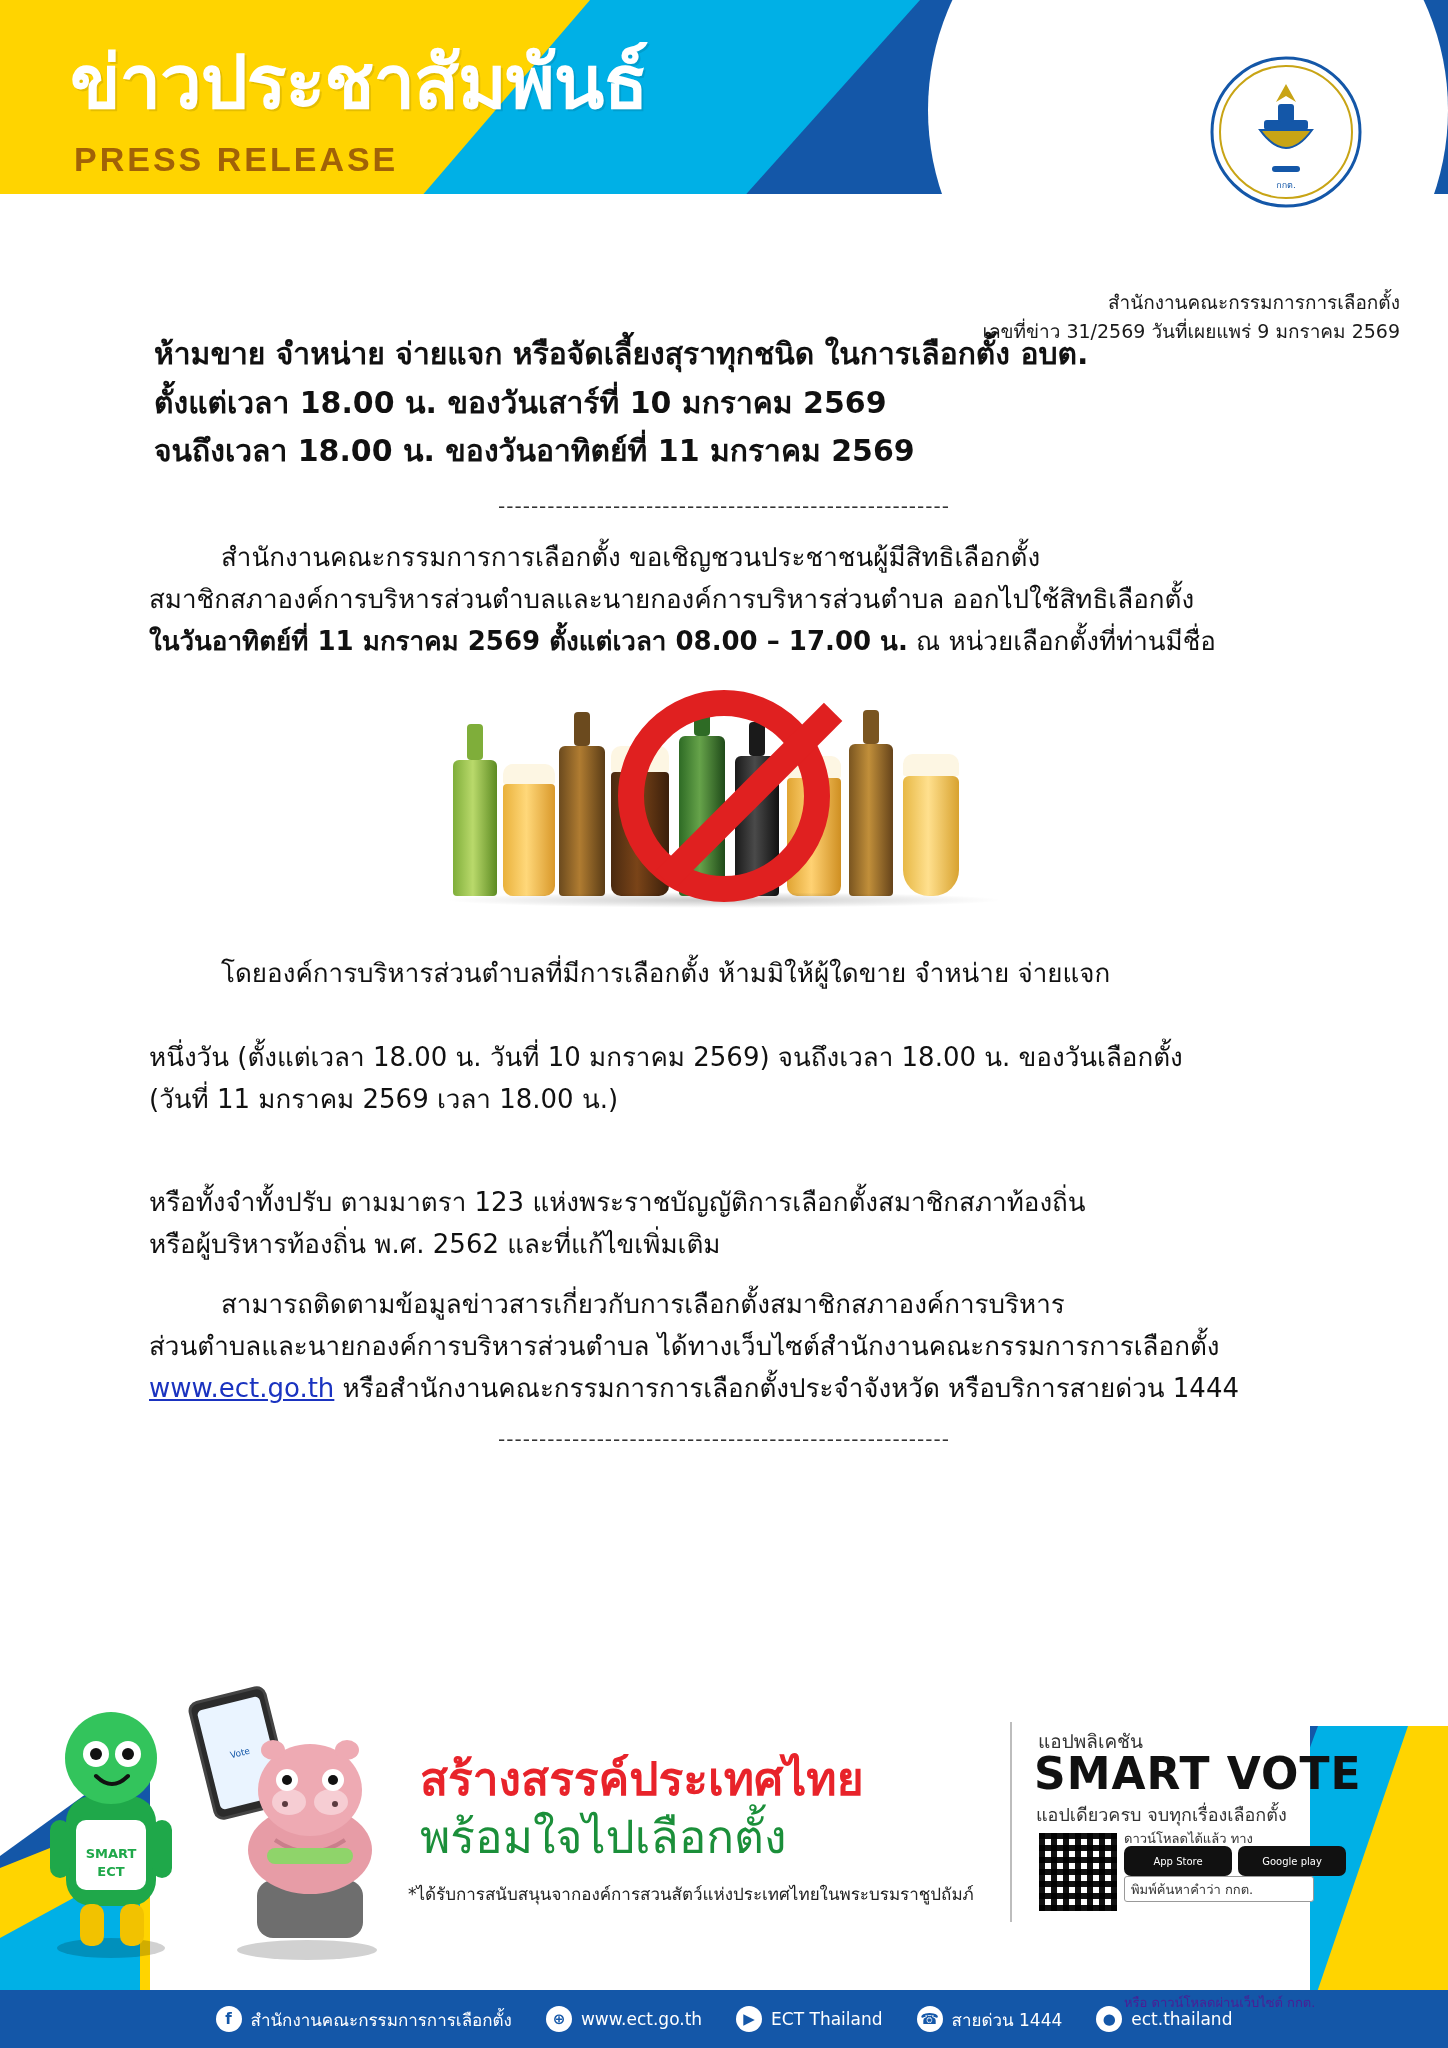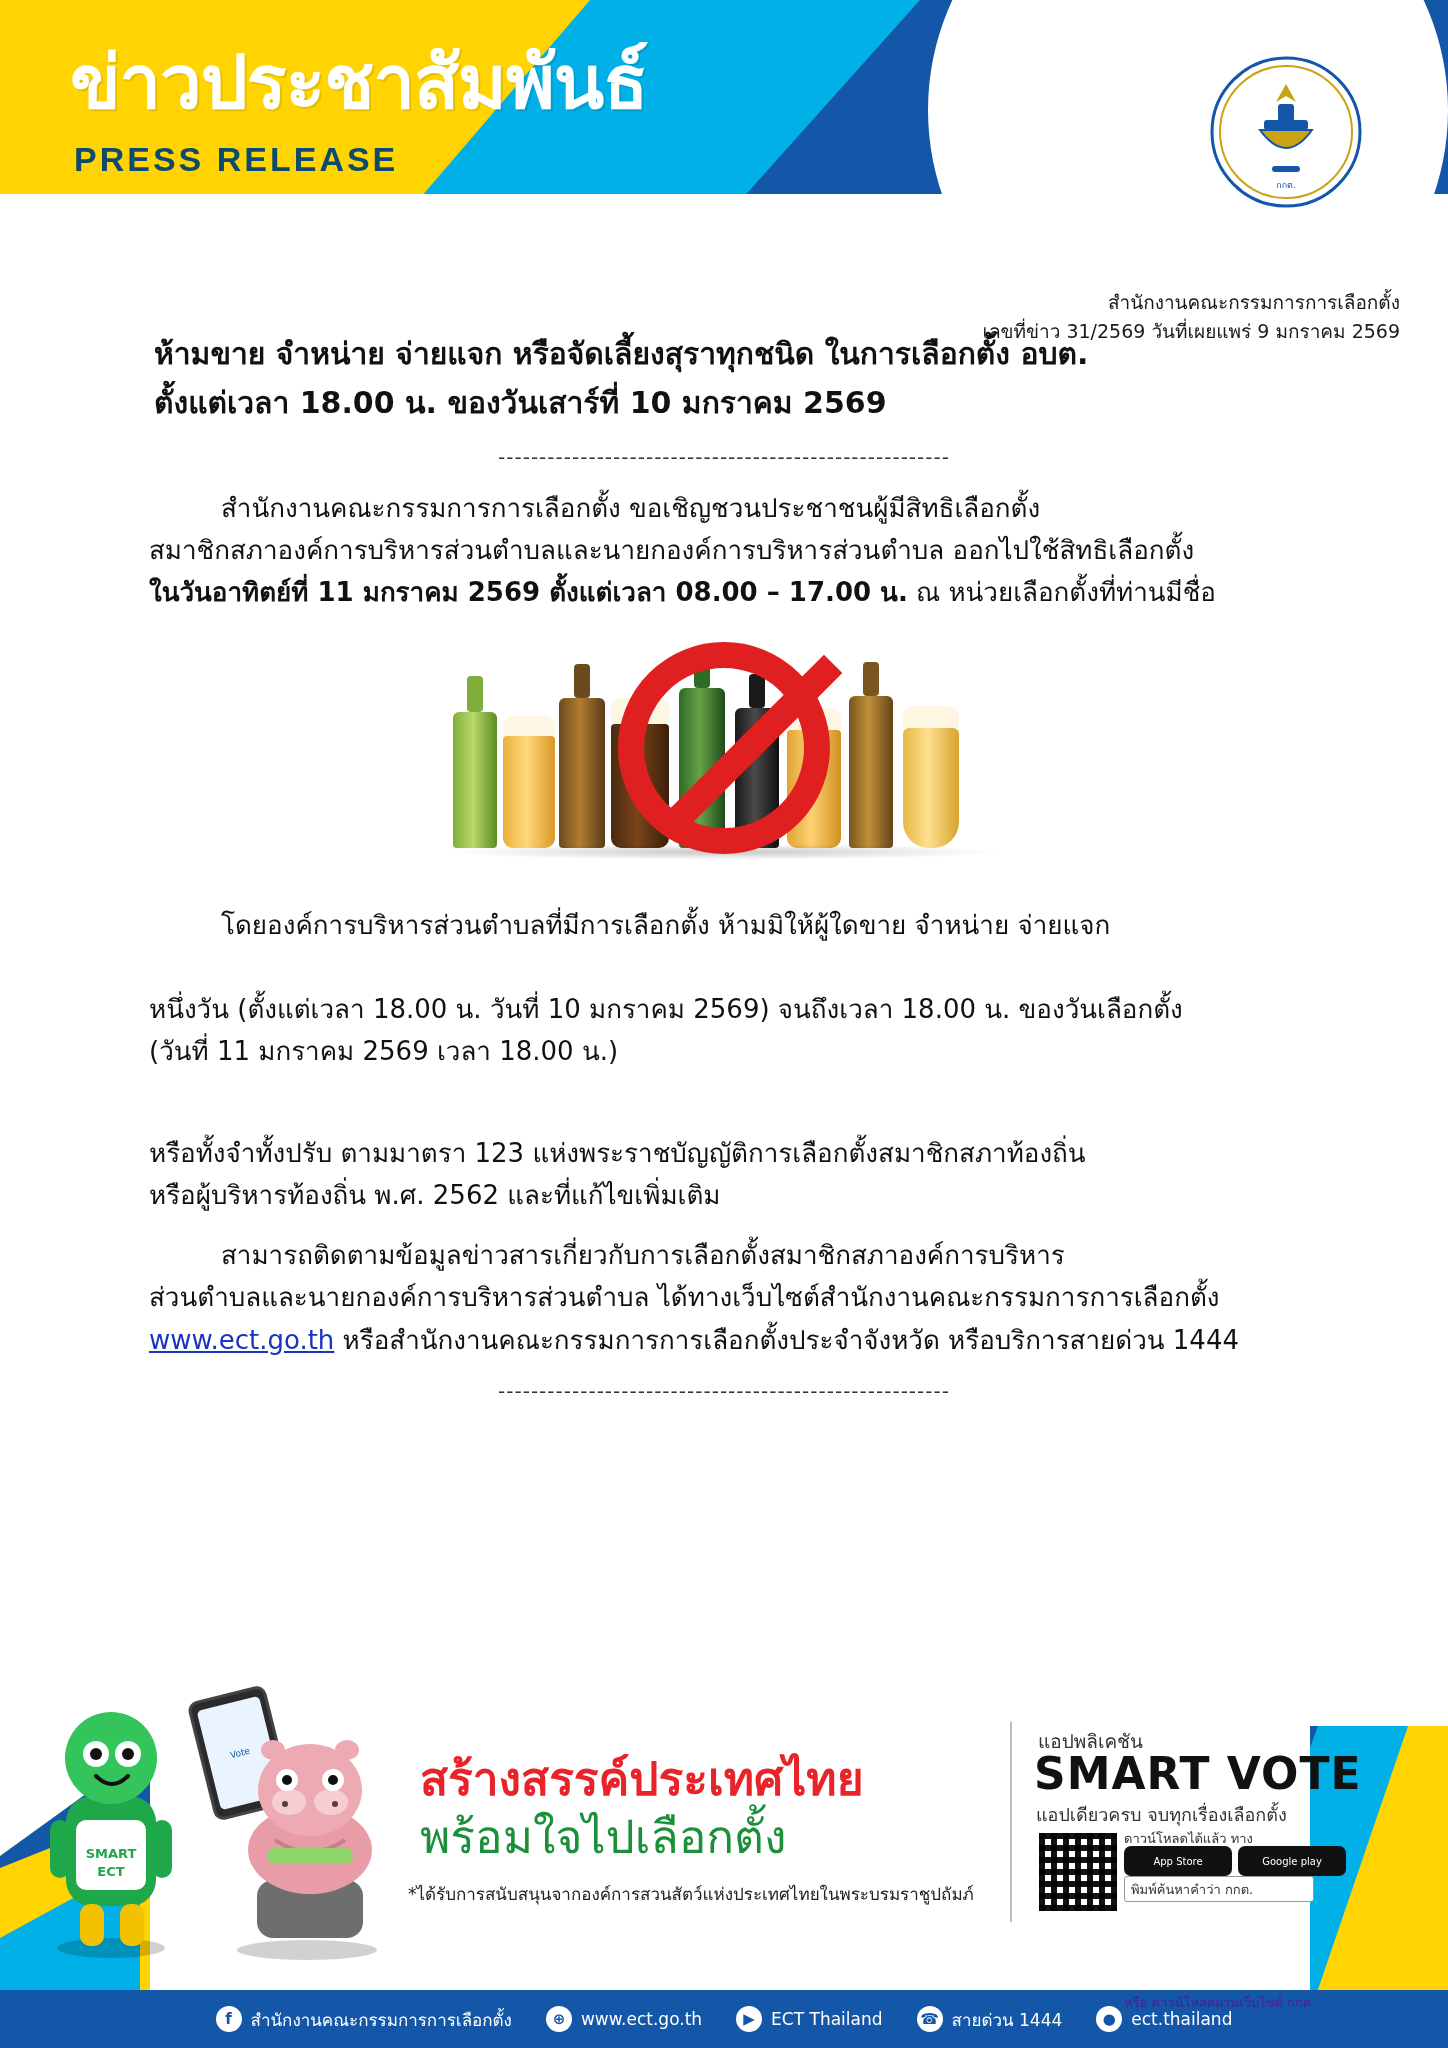--- a/index.html
+++ b/index.html
@@ -19,21 +19,21 @@
   .hdr-cyan{position:absolute;left:360px;top:0;width:780px;height:268px;background:#00b0e6;
      clip-path:polygon(230px 0,780px 0,780px 268px,0 268px);}
   .hdr-blue{position:absolute;left:620px;top:0;width:828px;height:268px;background:#1457a8;
      clip-path:polygon(300px 0,828px 0,828px 268px,60px 268px);}
   .hdr-white-arc{position:absolute;right:0;top:-150px;width:520px;height:520px;background:#ffffff;border-radius:50%;}
   .hdr-white-base{position:absolute;left:0;bottom:0;width:1448px;height:74px;background:#ffffff;}
 
   .hdr-title{position:absolute;left:70px;top:46px;font-family:Liberation Serif, serif;
      font-size:74px;font-weight:bold;color:#ffffff;letter-spacing:-1px;line-height:1;
      text-shadow:2px 2px 0 rgba(0,0,0,0.10);}
-  .hdr-sub{position:absolute;left:74px;top:140px;font-size:34px;font-weight:bold;color:#0c4a6e;
+  .hdr-sub{position:absolute;left:74px;top:140px;font-size:34px;font-weight:bold;color:#a16207;
      letter-spacing:3px;font-family:"Liberation Sans",sans-serif;}
 
   
   .emblem{position:absolute;right:86px;top:56px;width:152px;height:152px;}
   .emblem svg{display:block;}
 
   .hdr-org{position:absolute;right:48px;top:288px;text-align:right;font-size:19px;color:#1a1a1a;line-height:1.55;}
 
   
   .content{position:absolute;left:0;top:330px;width:1448px;}
@@ -140,20 +140,21 @@
 
   <div class="hdr-org">
     <div>สำนักงานคณะกรรมการการเลือกตั้ง</div>
     <div>เลขที่ข่าว 31/2569 วันที่เผยแพร่ 9 มกราคม 2569</div>
   </div>
 
   <div class="content">
     <div class="headline">
       <div>ห้ามขาย จำหน่าย จ่ายแจก หรือจัดเลี้ยงสุราทุกชนิด ในการเลือกตั้ง อบต.</div>
       <div>ตั้งแต่เวลา 18.00 น. ของวันเสาร์ที่ 10 มกราคม 2569</div>
+      <div>จนถึงเวลา 18.00 น. ของวันอาทิตย์ที่ 11 มกราคม 2569</div>
     </div>
 
     <div class="divider">-------------------------------------------------------</div>
 
     <div class="para">
       <span class="ind"></span><span>สำนักงานคณะกรรมการการเลือกตั้ง ขอเชิญชวนประชาชนผู้มีสิทธิเลือกตั้ง</span><br>
       <span>สมาชิกสภาองค์การบริหารส่วนตำบลและนายกองค์การบริหารส่วนตำบล ออกไปใช้สิทธิเลือกตั้ง</span><br>
       <span class="bold">ในวันอาทิตย์ที่ 11 มกราคม 2569 ตั้งแต่เวลา 08.00 – 17.00 น.</span><span> ณ หน่วยเลือกตั้งที่ท่านมีชื่อ</span>
     </div>
 

